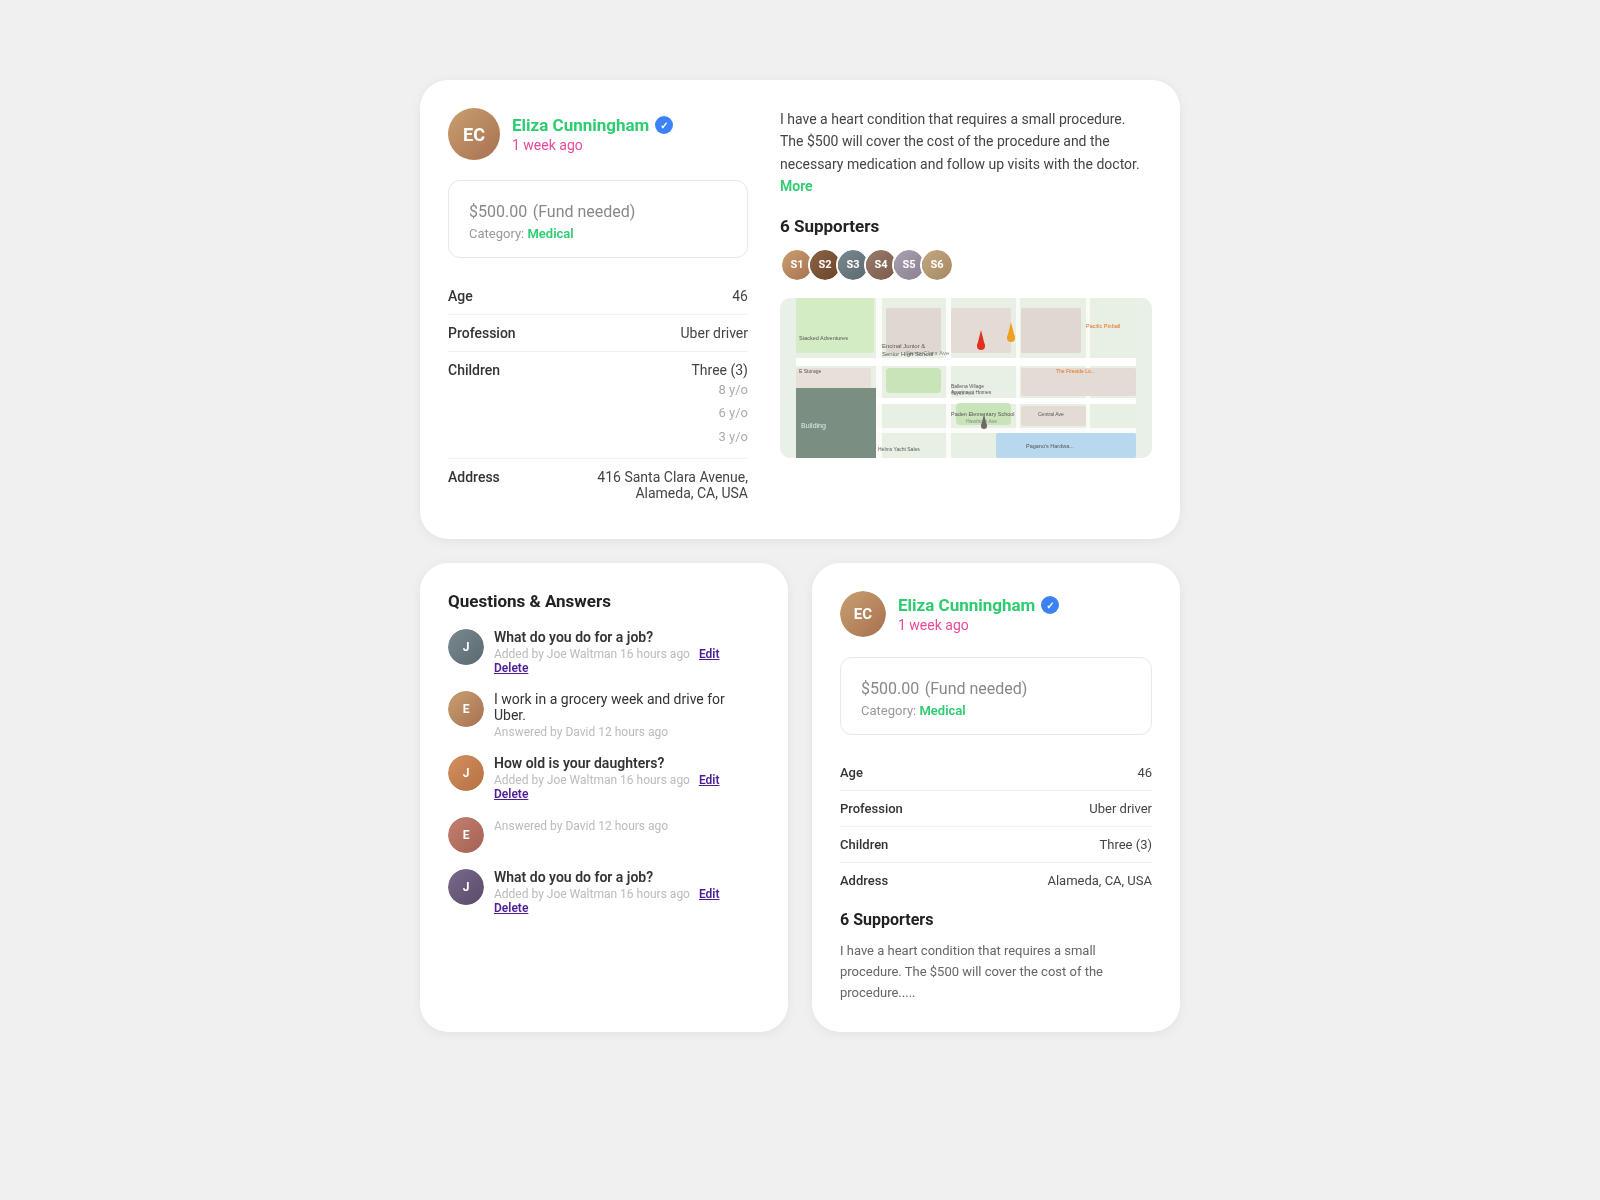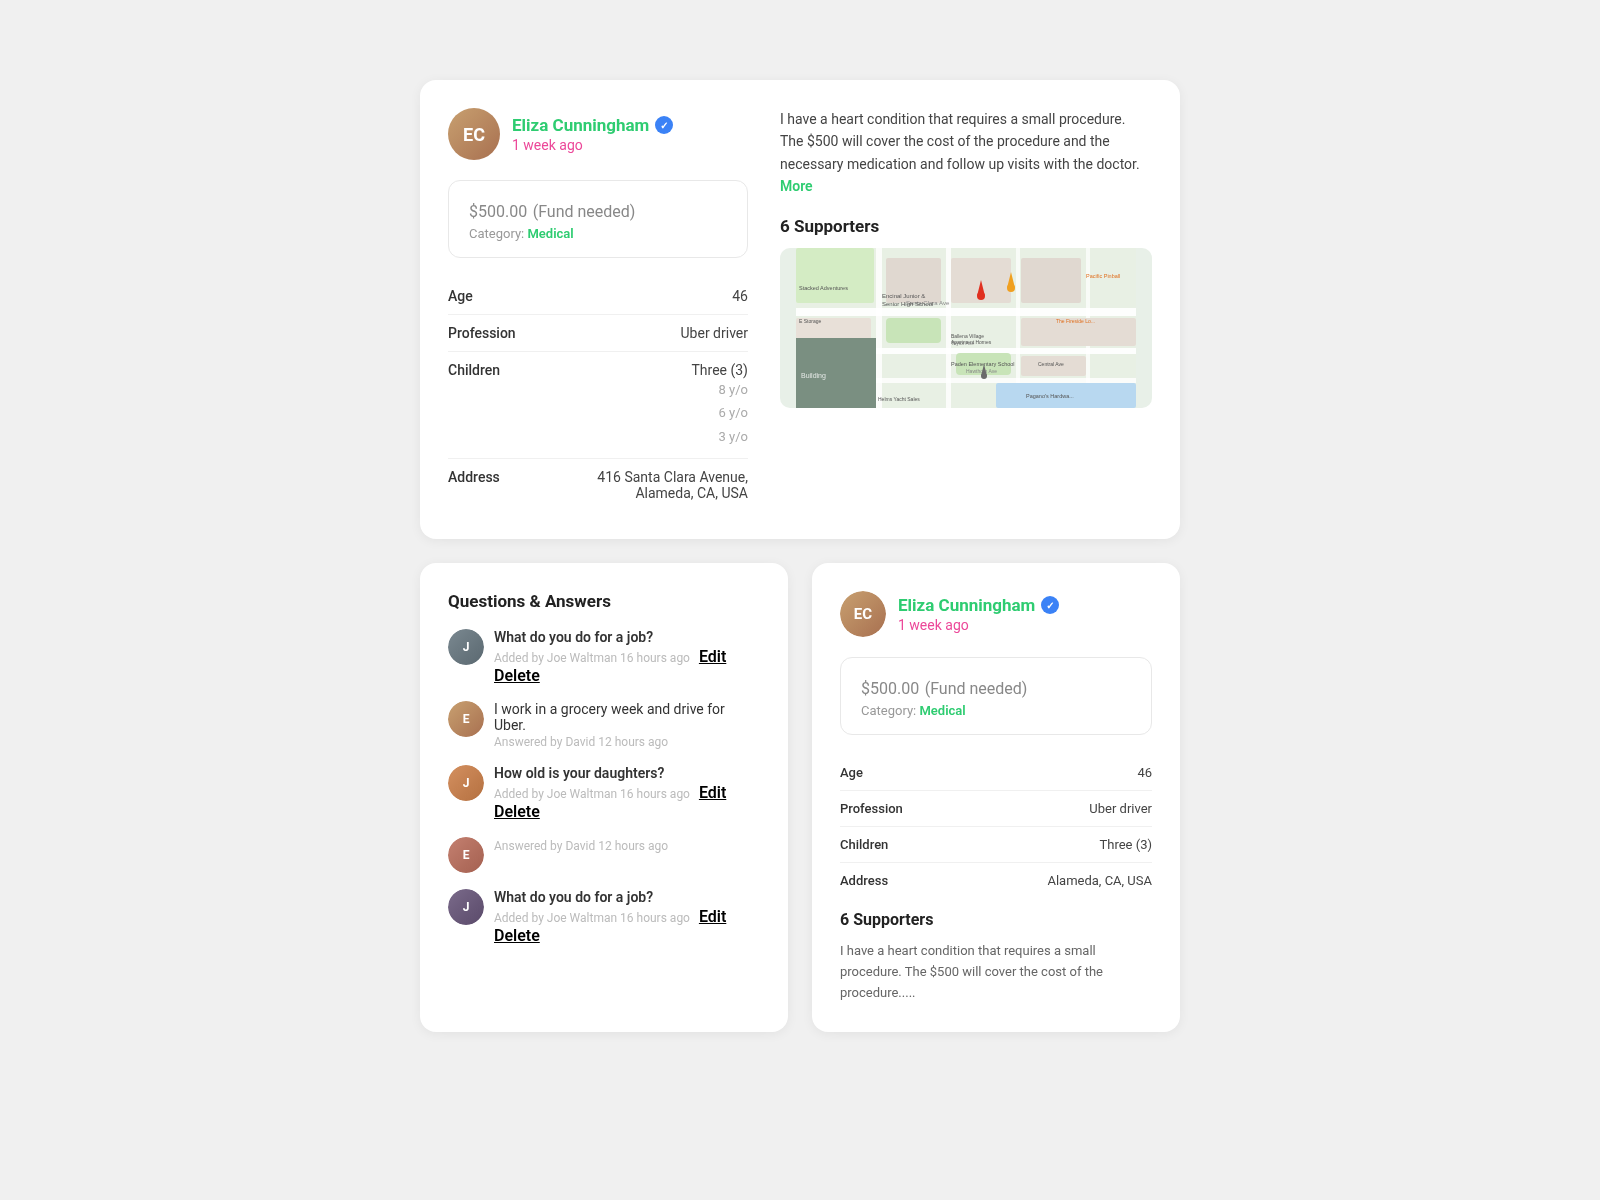--- a/index.html
+++ b/index.html
@@ -15,21 +15,21 @@
     .page-container {
       display: flex;
       flex-direction: column;
       gap: 24px;
       width: 760px;
     }
 
     
     .card {
       background: #fff;
-      border-radius: 16px;
+      border-radius: 28px;
       padding: 28px;
       box-shadow: 0 2px 12px rgba(0,0,0,0.06);
     }
 
     
     .top-card {
       display: flex;
       gap: 32px;
     }
     .top-card-left {
@@ -230,23 +230,23 @@
     .qa-answer {
       font-size: 14px;
       color: #333;
     }
     .qa-meta {
       font-size: 12px;
       color: #bbb;
       margin-top: 2px;
     }
     .qa-action {
-      color: #000000;
+      color: #4c1d95;
       font-weight: 600;
-      font-size: 16px;
+      font-size: 12px;
       cursor: pointer;
       text-decoration: underline;
     }
     .av-eliza { background: linear-gradient(135deg, #c8a070, #a87050); }
 
     
     .right-card-text {
       font-size: 13px;
       color: #666;
       line-height: 1.6;
@@ -315,20 +315,40 @@
     </div>
 
     <div class="top-card-right">
       <div class="description-text">
         <span>I have a heart condition that requires a small procedure. The $500 will cover the cost of the procedure and the necessary medication and follow up visits with the doctor.</span>
         <span class="more-link">More</span>
       </div>
 
       <div class="supporters-title">6 Supporters</div>
 
+      <div class="supporters-avatars">
+        <div class="avatar-sm" style="margin-left:0;">
+          <div style="width:100%;height:100%;background:linear-gradient(135deg,#c8a070,#a87050);border-radius:50%;display:flex;align-items:center;justify-content:center;color:#fff;font-size:11px;font-weight:bold;">S1</div>
+        </div>
+        <div class="avatar-sm">
+          <div style="width:100%;height:100%;background:linear-gradient(135deg,#8b6347,#6b4327);border-radius:50%;display:flex;align-items:center;justify-content:center;color:#fff;font-size:11px;font-weight:bold;">S2</div>
+        </div>
+        <div class="avatar-sm">
+          <div style="width:100%;height:100%;background:linear-gradient(135deg,#7a8890,#5a6870);border-radius:50%;display:flex;align-items:center;justify-content:center;color:#fff;font-size:11px;font-weight:bold;">S3</div>
+        </div>
+        <div class="avatar-sm">
+          <div style="width:100%;height:100%;background:linear-gradient(135deg,#9a7a6a,#7a5a4a);border-radius:50%;display:flex;align-items:center;justify-content:center;color:#fff;font-size:11px;font-weight:bold;">S4</div>
+        </div>
+        <div class="avatar-sm">
+          <div style="width:100%;height:100%;background:linear-gradient(135deg,#aaa0b0,#8a8090);border-radius:50%;display:flex;align-items:center;justify-content:center;color:#fff;font-size:11px;font-weight:bold;">S5</div>
+        </div>
+        <div class="avatar-sm">
+          <div style="width:100%;height:100%;background:linear-gradient(135deg,#c4a882,#a48862);border-radius:50%;display:flex;align-items:center;justify-content:center;color:#fff;font-size:11px;font-weight:bold;">S6</div>
+        </div>
+      </div>
 
       <div class="map-container">
         <svg class="map-svg" viewBox="0 0 340 160" xmlns="http://www.w3.org/2000/svg">
 
           <rect width="340" height="160" fill="#e8f0e4"></rect>
 
           <rect x="0" y="60" width="340" height="8" fill="#fff" opacity="0.9"></rect>
           <rect x="0" y="100" width="340" height="6" fill="#fff" opacity="0.9"></rect>
           <rect x="0" y="130" width="340" height="5" fill="#fff" opacity="0.8"></rect>
           <rect x="80" y="0" width="6" height="160" fill="#fff" opacity="0.8"></rect>

